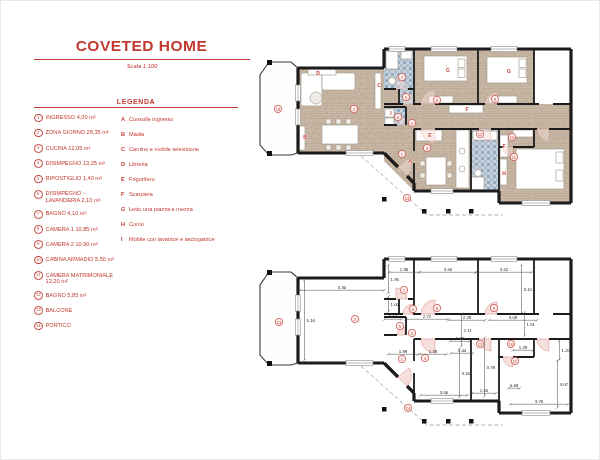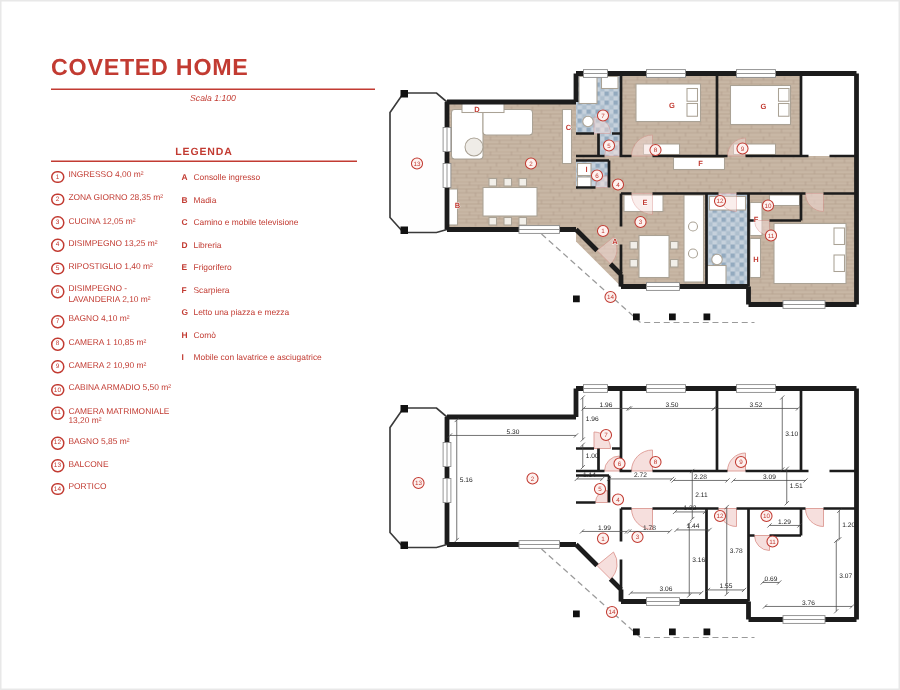--- a/index.html
+++ b/index.html
@@ -1,18 +1,18 @@
 <!DOCTYPE html>
 <html><head>
 <meta charset="utf-8">
 <style>
   html,body{margin:0;padding:0;width:600px;height:460px;background:#ffffff;overflow:hidden;
     font-family:"Liberation Sans", sans-serif;}
   #sheet{position:relative;width:598px;height:458px;border:1px solid #e8e8e8;background:#fff;}
-  #title{position:absolute;left:33px;top:36px;width:215px;
+  #title{position:absolute;left:33px;top:36px;width:215px;text-align:center;
     font-size:15.5px;font-weight:bold;letter-spacing:.5px;color:#c23b32;}
   #title-rule{position:absolute;left:33px;top:58px;width:216px;border-top:1px solid #c23b32;}
   #scale{position:absolute;left:33px;top:62px;width:216px;text-align:center;
     font-size:5.8px;font-style:italic;color:#c23b32;}
   #legend-head{position:absolute;left:33px;top:97px;width:204px;text-align:center;
     font-size:7px;font-weight:bold;letter-spacing:.6px;color:#c23b32;}
   #legend-rule{position:absolute;left:33px;top:106px;width:204px;border-top:0.5px solid #c23b32;}
   #legend-rooms{position:absolute;left:33px;top:113px;width:84px;}
   #legend-furn{position:absolute;left:120px;top:115px;width:118px;}
   .lrow{display:flex;align-items:flex-start;margin-bottom:7.2px;color:#c23b32;

